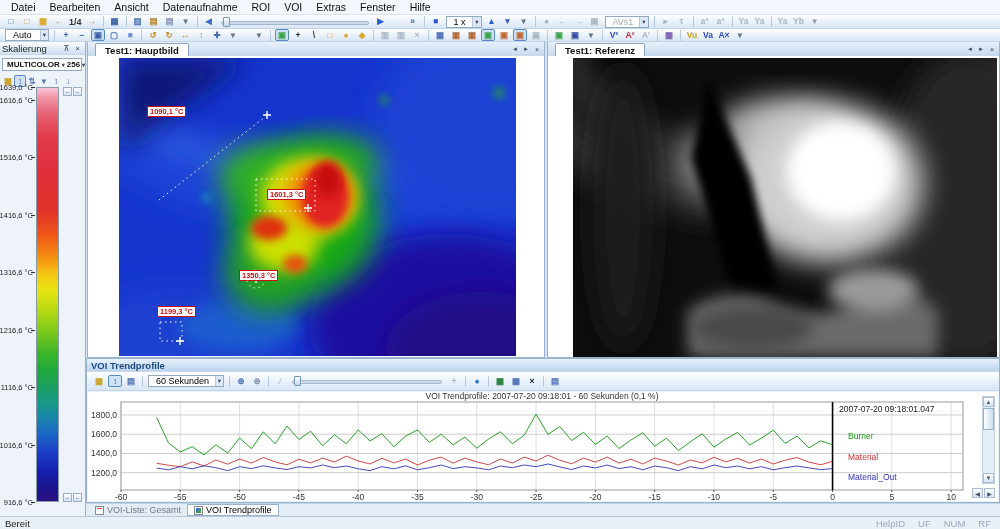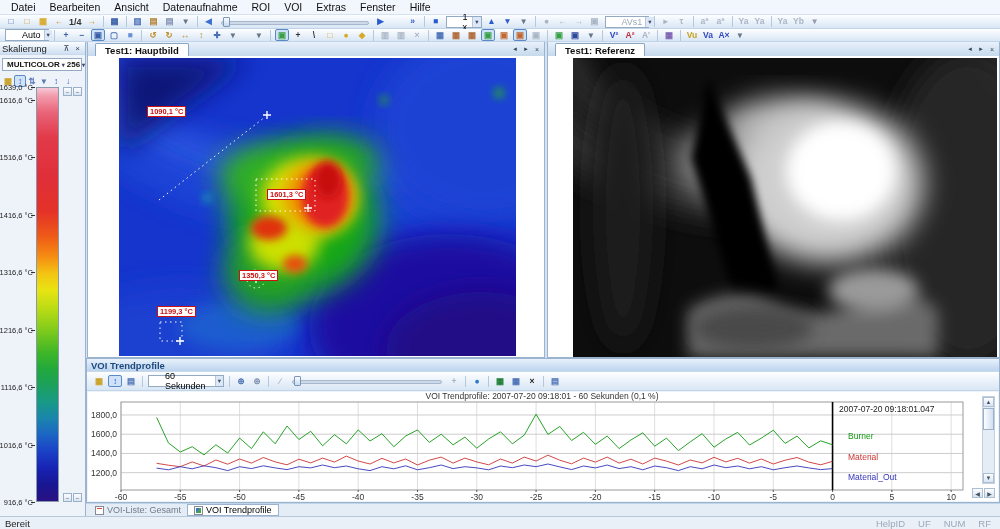--- a/index.html
+++ b/index.html
@@ -11,21 +11,21 @@
   .menu-item{padding:0 7px;font-size:10.5px;color:#101010}
   .tbar{position:absolute;left:0;right:0;display:flex;align-items:center;padding-left:3px;background:linear-gradient(#fdfeff,#d8e6f5);border-bottom:1px solid #c2d4e8}
   #tb1{top:15px;height:14px}
   #tb2{top:29px;height:13px}
   .ib{min-width:14px;height:12px;display:inline-flex;align-items:center;justify-content:center;font-size:8.5px;font-weight:bold;margin:0 1px;border:1px solid transparent;border-radius:2px;line-height:1;color:#3a5fa8}
   .ib.boxed{border-color:#5a8ac5;background:#cfe2f7}
   .ib.gray{color:#a9b5c5}
   .tsep{width:1px;height:11px;background:#b6c8dc;margin:0 3px;flex:0 0 auto}
   .tgap{display:inline-block}
   .tlabel{font-size:9px;color:#333;margin:0 2px;font-weight:bold}
-  .combo{display:inline-flex;align-items:center;height:12px;background:#fff;border:1px solid #94aac2;font-size:9px;margin:0 2px;padding-left:16px;justify-content:space-between}
+  .combo{display:inline-flex;align-items:center;height:12px;background:#fff;border:1px solid #94aac2;font-size:9px;margin:0 2px;padding-left:7px;justify-content:space-between}
   .combo .carr{background:#dce8f6;border-left:1px solid #b6c8dc;height:100%;display:inline-flex;align-items:center;padding:0 2px;font-size:6.5px;color:#446;margin-left:3px}
   .combo.gray .cval{color:#9aaabb}
   .hslider{position:relative;height:10px;margin:0 4px;display:inline-block;flex:0 0 auto}
   .hslider::before{content:"";position:absolute;left:0;right:0;top:4px;height:2px;background:#cdd9e8;border:1px solid #a8b8cc;border-radius:2px}
   .sthumb{position:absolute;left:2px;top:0;width:7px;height:10px;background:linear-gradient(#f8fbff,#c8daf0);border:1px solid #7a96b8;border-radius:1px}
 
   
   .leftpanel{position:absolute;left:0;top:42px;width:86px;bottom:13px;background:#eef3fa;border-right:1px solid #9ab4d0}
   .lp-header{height:13px;background:linear-gradient(#fafcff,#cfdff2);border-bottom:1px solid #c9d9ec;display:flex;align-items:center;font-size:9.5px;padding:0 2px;color:#222}
   .lp-header .sp{flex:1}

